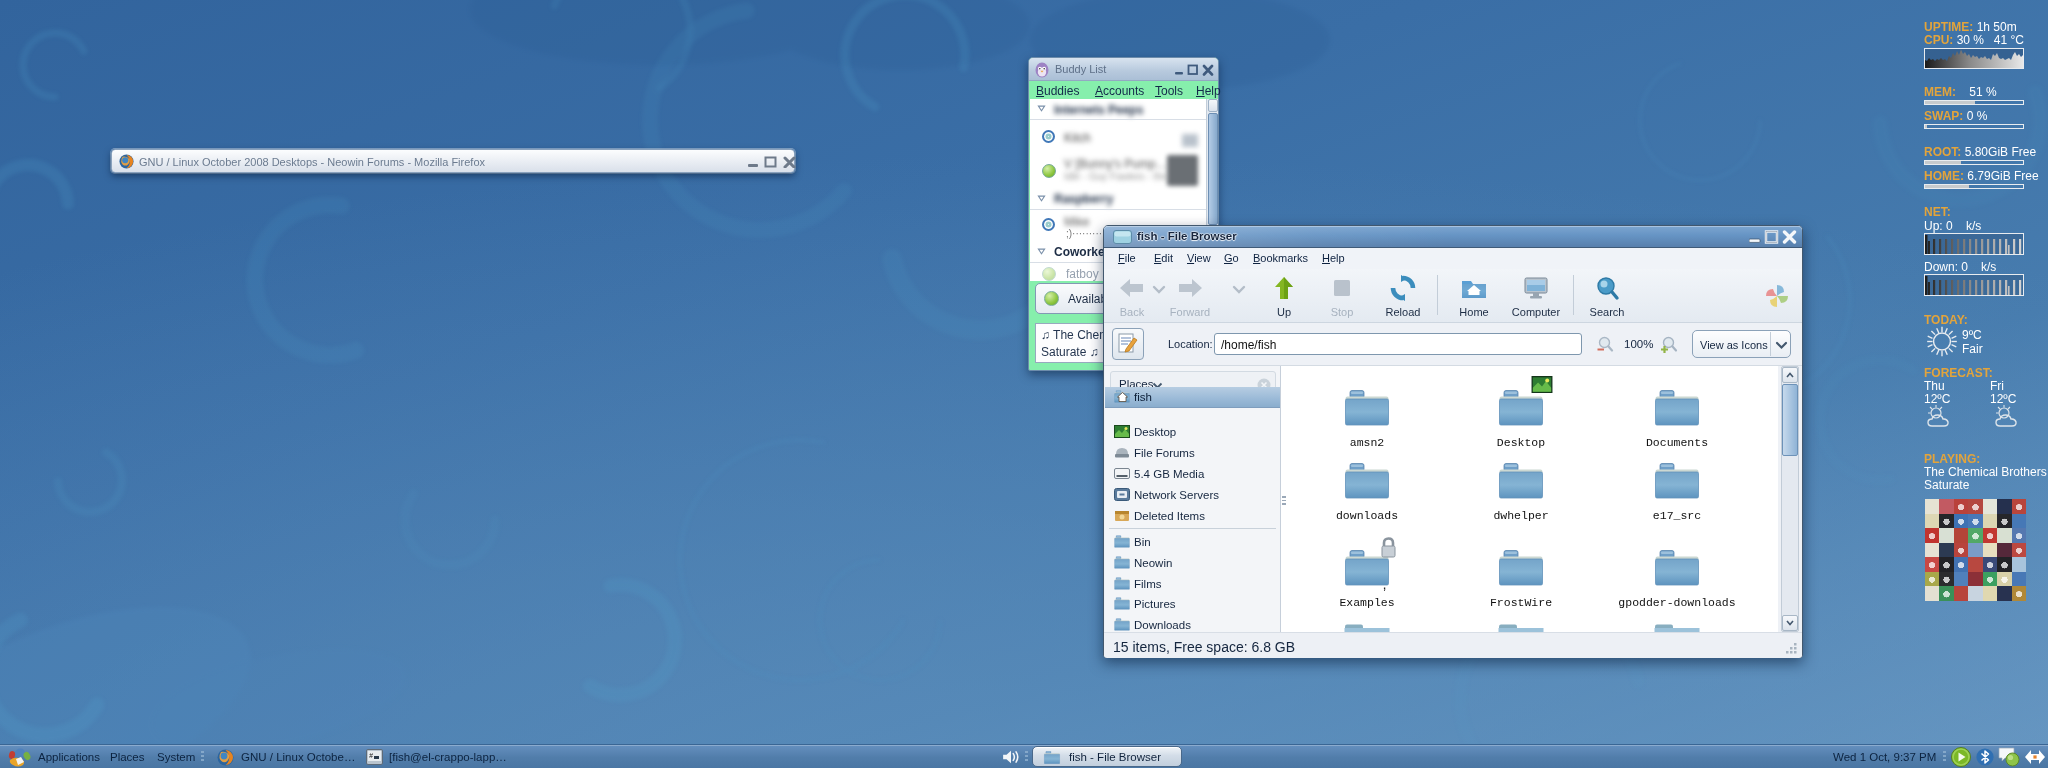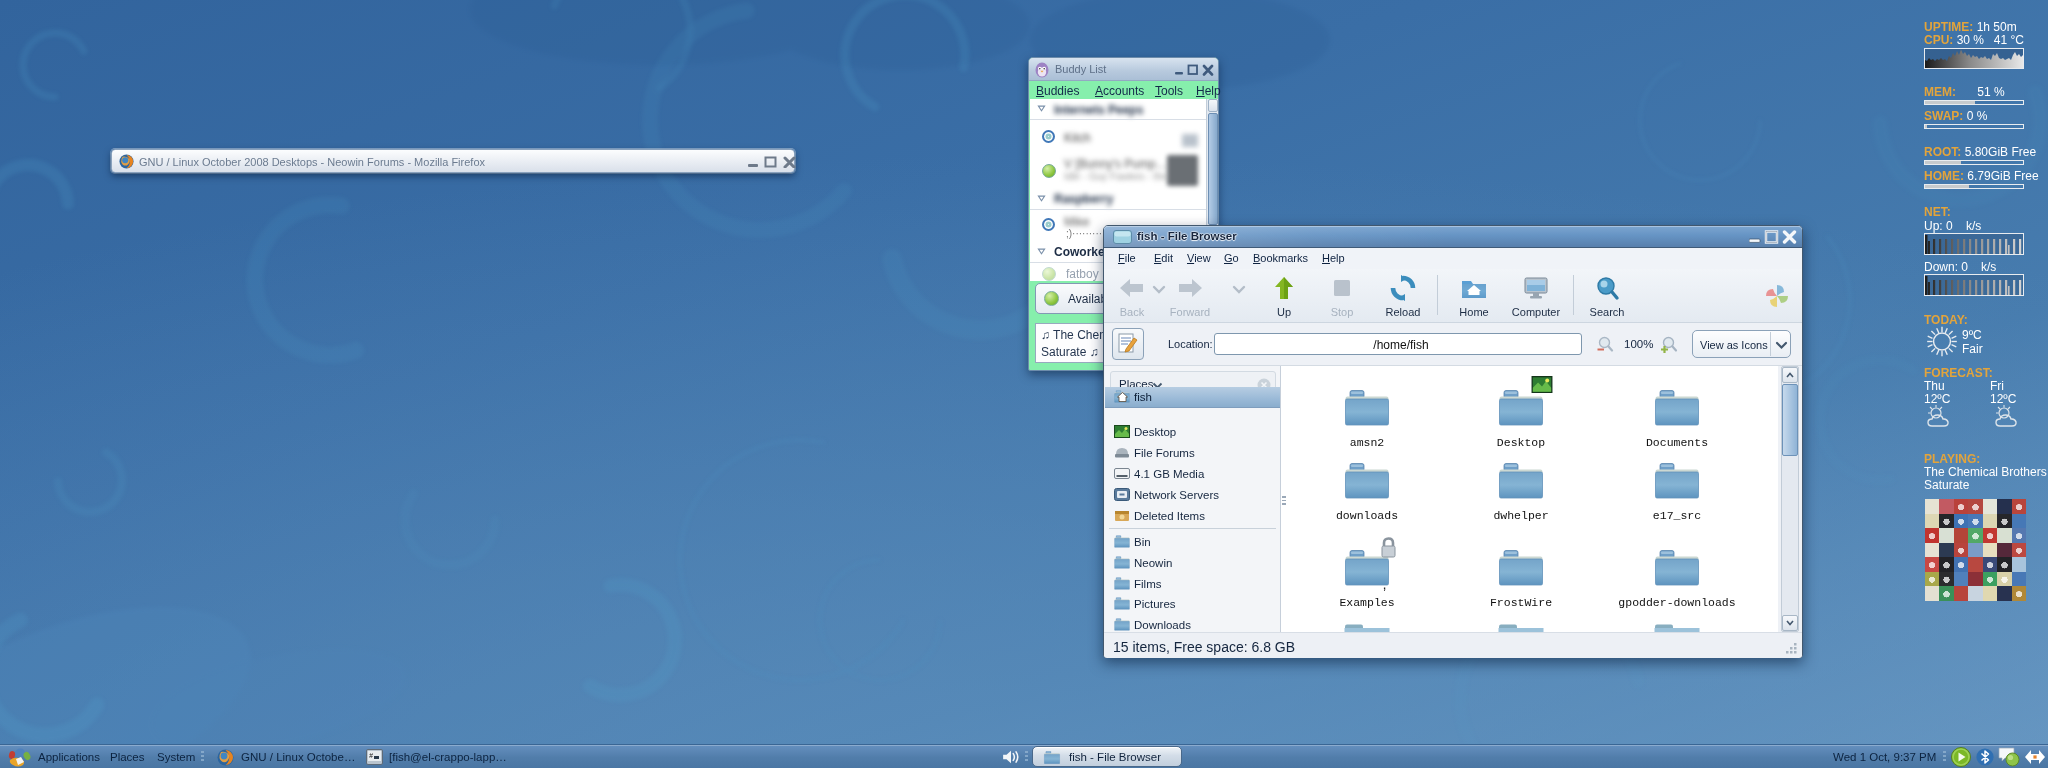--- a/index.html
+++ b/index.html
@@ -50,21 +50,21 @@
 .fbm { position:absolute; top:4px; font-size:11px; color:#0e2240; }
 .fbm u { text-underline-offset:1px; }
 #fbtool { left:0; top:43px; width:698px; height:54px;
   background:linear-gradient(#f2f5f9,#e4eaf1); border-bottom:1px solid #cdd6e0; }
 .tbi { position:absolute; top:6px; width:52px; text-align:center; }
 .tbi .lbl { position:absolute; left:0; top:31px; width:100%; font-size:11px; color:#1c2c44; }
 .tbi .lbl.dis { color:#a7b2bf; }
 .tsep { position:absolute; top:6px; width:1px; height:40px; background:#c3cdd8; }
 #fbloc { left:0; top:97px; width:698px; height:43px; background:#eef1f6; border-bottom:1px solid #d4dbe3; }
 #locinput { position:absolute; left:110px; top:10px; width:368px; height:22px; background:#fff;
-  border:1px solid #7e97ae; border-radius:3px; font-size:12px; color:#111; padding:4px 0 0 6px;text-align:center; }
+  border:1px solid #7e97ae; border-radius:3px; font-size:12px; color:#111; padding:4px 0 0 6px; }
 #fbside { left:1px; top:140px; width:176px; height:266px; background:#f3f5f8; border-right:1px solid #c6cfda; }
 .srow { position:absolute; left:0; width:175px; height:21px; }
 .srow .sic { position:absolute; left:9px; top:3px; }
 .srow .stx { position:absolute; left:29px; top:4px; font-size:11.5px; color:#15263f; }
 #fbmain { left:177px; top:140px; width:497px; height:266px; background:#fff; overflow:hidden; }
 .icn { position:absolute; width:120px; text-align:center; }
 .icn .ilb { position:absolute; left:0; top:46px; width:100%; font-size:11.5px; color:#111;font-family:Liberation Mono, monospace; }
 #fbsb { left:674px; top:140px; width:24px; height:266px; background:#eef1f6; }
 #fbstat { left:0; top:406px; width:698px; height:26px; background:#edf0f5; border-top:1px solid #d8dee6; border-radius:0 0 3px 3px; }
 .sfold { width:16px; height:13px; }
@@ -389,21 +389,21 @@
             <path d="M2 8 Q2 2 8 2 Q14 2 14 8 Z" fill="#aab4bd"></path>
             <rect x="1" y="8" width="14" height="3.5" rx="1" fill="#7e8a95"></rect>
           </svg>
         <span class="stx">File Forums</span>
       </div>
       <div class="srow" style="top:98px">
         <svg class="sic" width="16" height="13" viewBox="0 0 16 13">
             <rect x="0.5" y="1.5" width="15" height="10" rx="1.5" fill="#f2f4f6" stroke="#7a8590"></rect>
             <rect x="2.5" y="8" width="11" height="2" fill="#55606a"></rect>
           </svg>
-        <span class="stx">4.1 GB Media</span>
+        <span class="stx">5.4 GB Media</span>
       </div>
       <div class="srow" style="top:119px">
         <svg class="sic" width="16" height="13" viewBox="0 0 16 13">
             <rect x="0.5" y="0.5" width="15" height="12" rx="2" fill="#5a7b9c" stroke="#3a5a7a"></rect>
             <rect x="3" y="3" width="10" height="7" rx="1" fill="#e8eef4"></rect>
             <rect x="5.5" y="5.5" width="5" height="2" fill="#5a7b9c"></rect>
           </svg>
         <span class="stx">Network Servers</span>
       </div>
       <div class="srow" style="top:140px">
@@ -570,21 +570,21 @@
             <stop offset="1" stop-color="#e8e8e8"></stop>
           </linearGradient>
           <linearGradient id="netg" gradientUnits="userSpaceOnUse" x1="0" y1="0" x2="100" y2="0">
             <stop offset="0" stop-color="#1a1a1a"></stop>
             <stop offset="0.45" stop-color="#888"></stop>
             <stop offset="1" stop-color="#d8d8d8"></stop>
           </linearGradient>
         </defs>
       <path d="M1 20 L1 12 L3 13 L5 10 L7 12 L9 11 L11 13 L13 11 L15 12 L17 10 L19 12 L21 11 L23 13 L25 8 L27 10 L29 5 L31 8 L33 3 L35 7 L37 1.5 L39 6 L41 4 L43 8 L45 6 L47 10 L49 7 L51 9 L53 8 L55 11 L57 9 L59 10 L61 8 L63 11 L65 10 L67 12 L69 6 L71 8 L73 5 L75 10 L77 11 L79 10 L81 12 L83 11 L85 10 L87 12 L89 7 L91 4 L93 8 L95 6 L97 9 L99 7 L99 20 Z" fill="url(#cpug)"></path>
     </svg>
-    <div class="ck" style="top:85px"><b>MEM:</b> <span style="margin-left:18px">51 %</span></div>
+    <div class="ck" style="top:85px"><b>MEM:</b> <span style="margin-left:10px">51 %</span></div>
     <div class="ckbar" style="top:100px">
         <div style="width:51%"></div>
       </div>
     <div class="ck" style="top:109px"><b>SWAP:</b> <span>0  %</span></div>
     <div class="ckbar" style="top:124px">
         <div style="width:2%"></div>
       </div>
     <div class="ck" style="top:145px"><b>ROOT:</b> <span>5.80GiB  Free</span></div>
     <div class="ckbar" style="top:160px">
         <div style="width:37%"></div>

